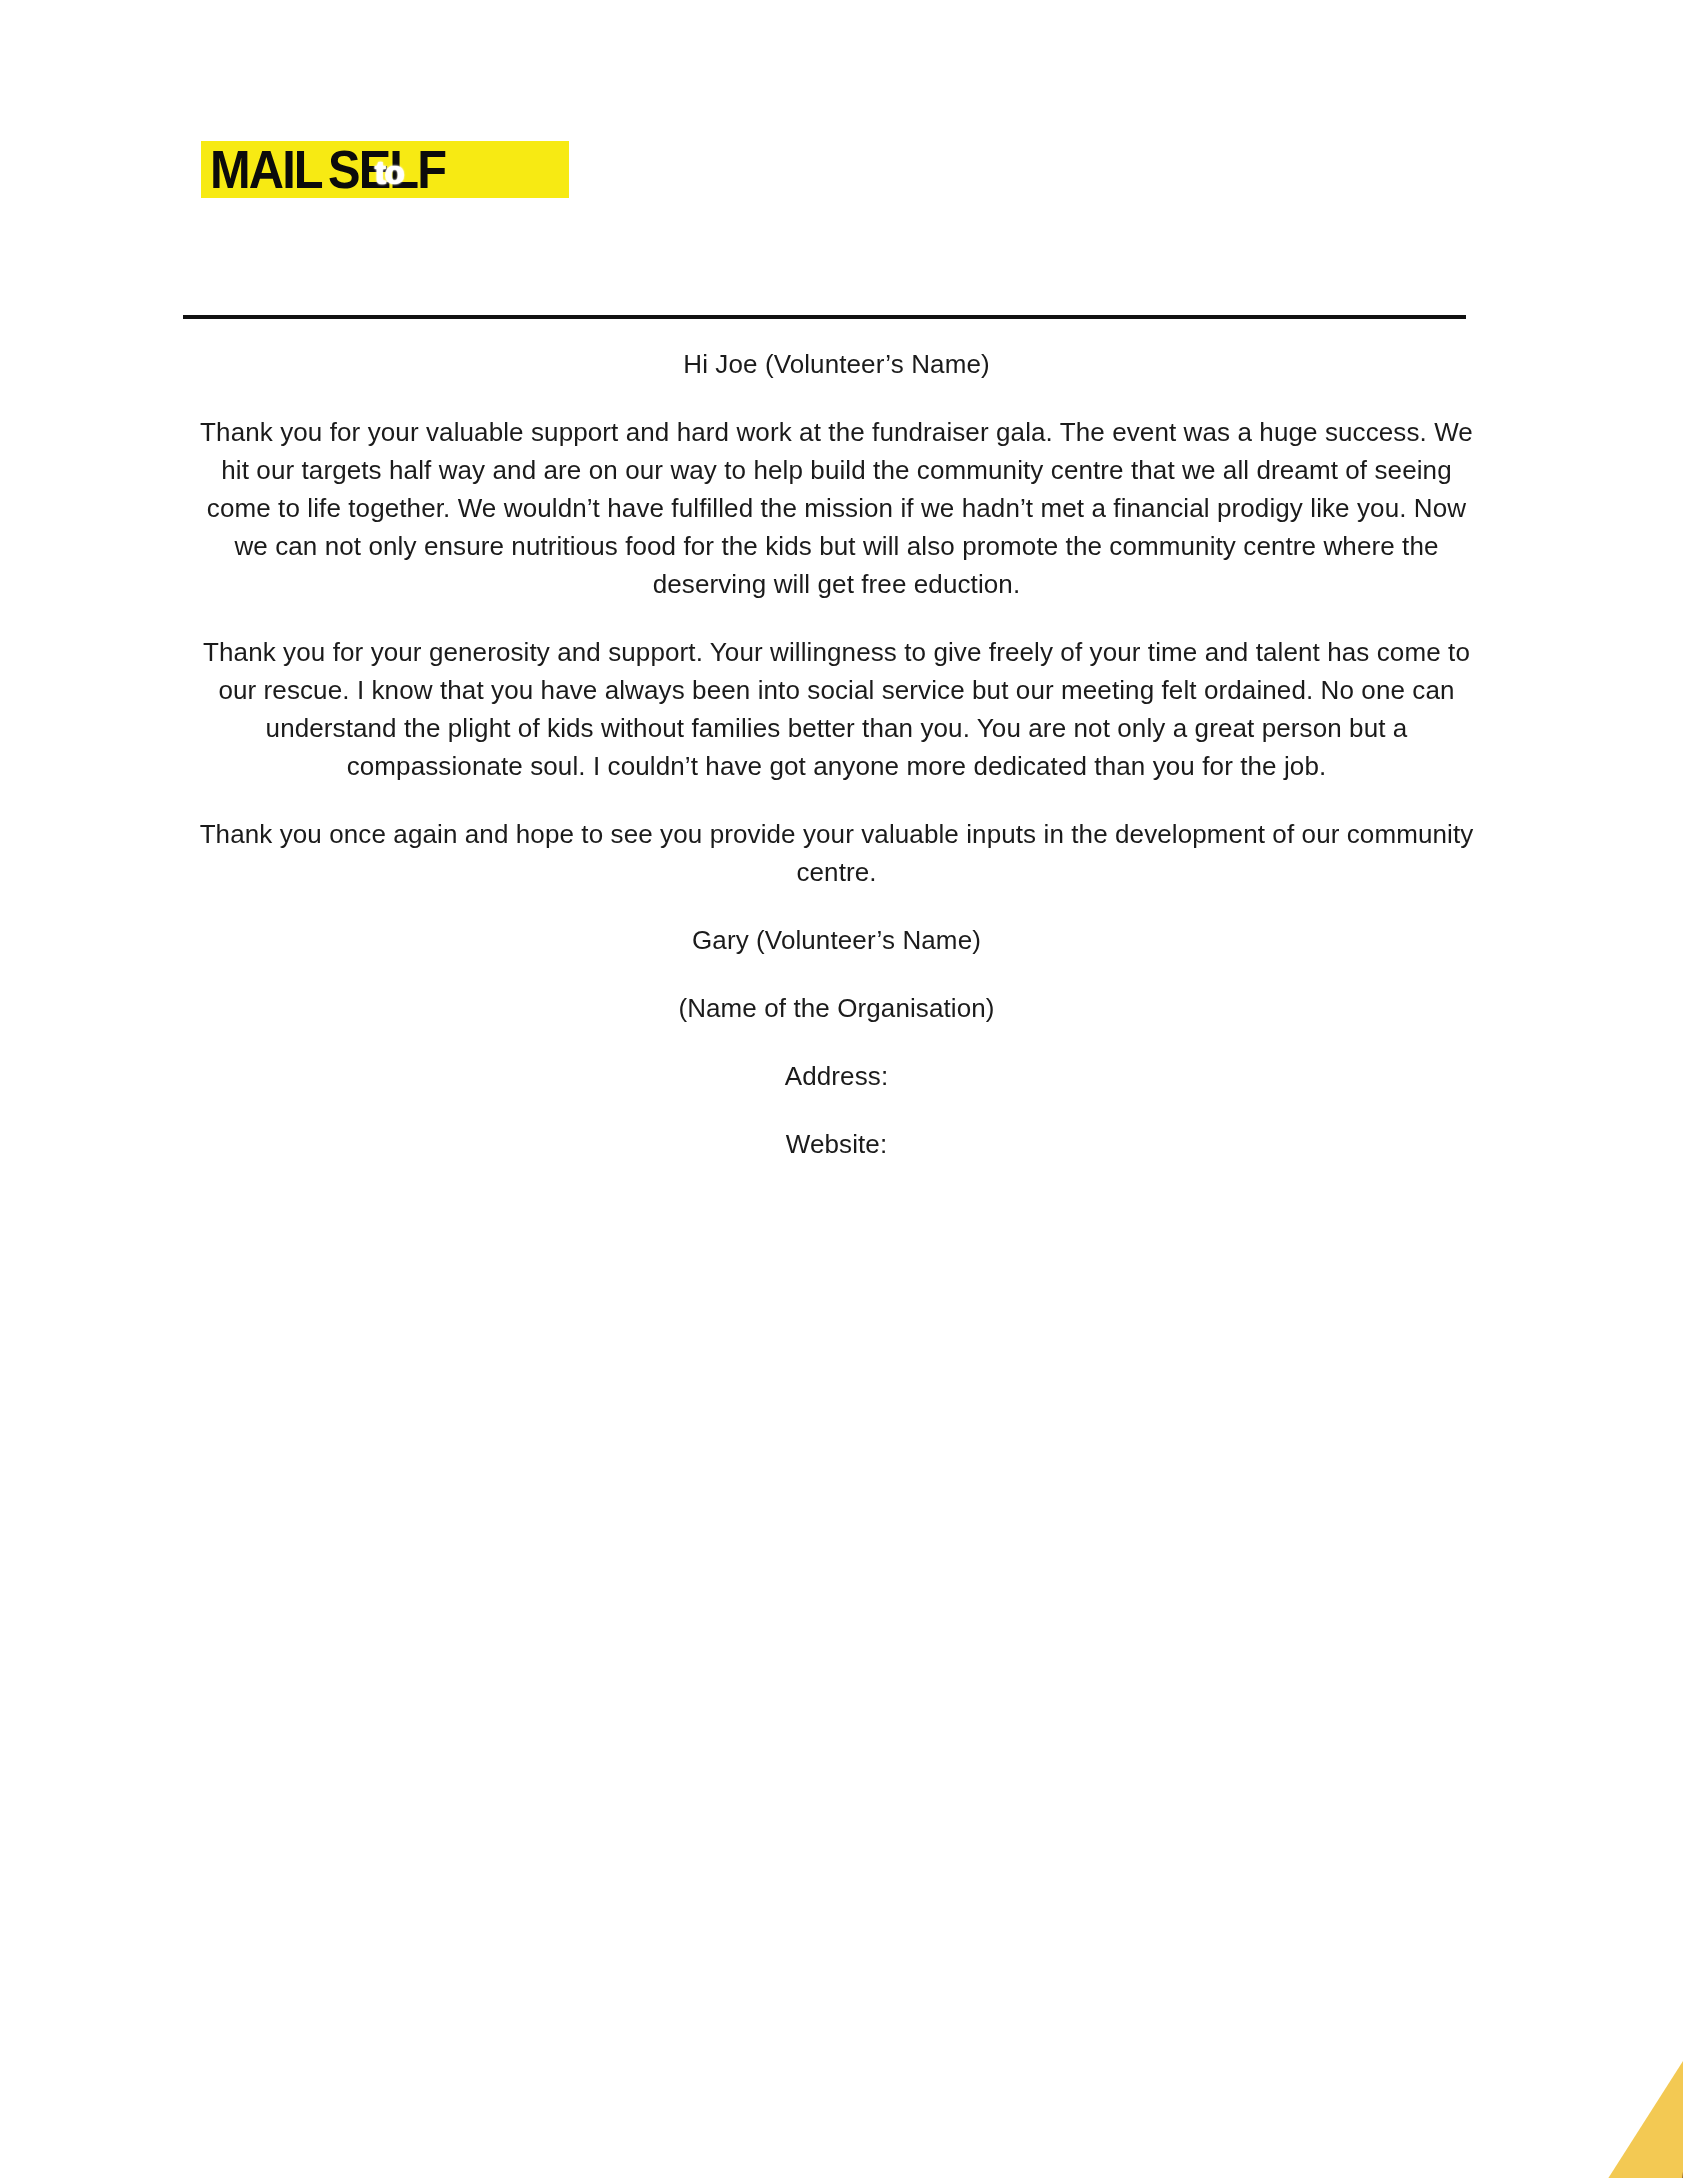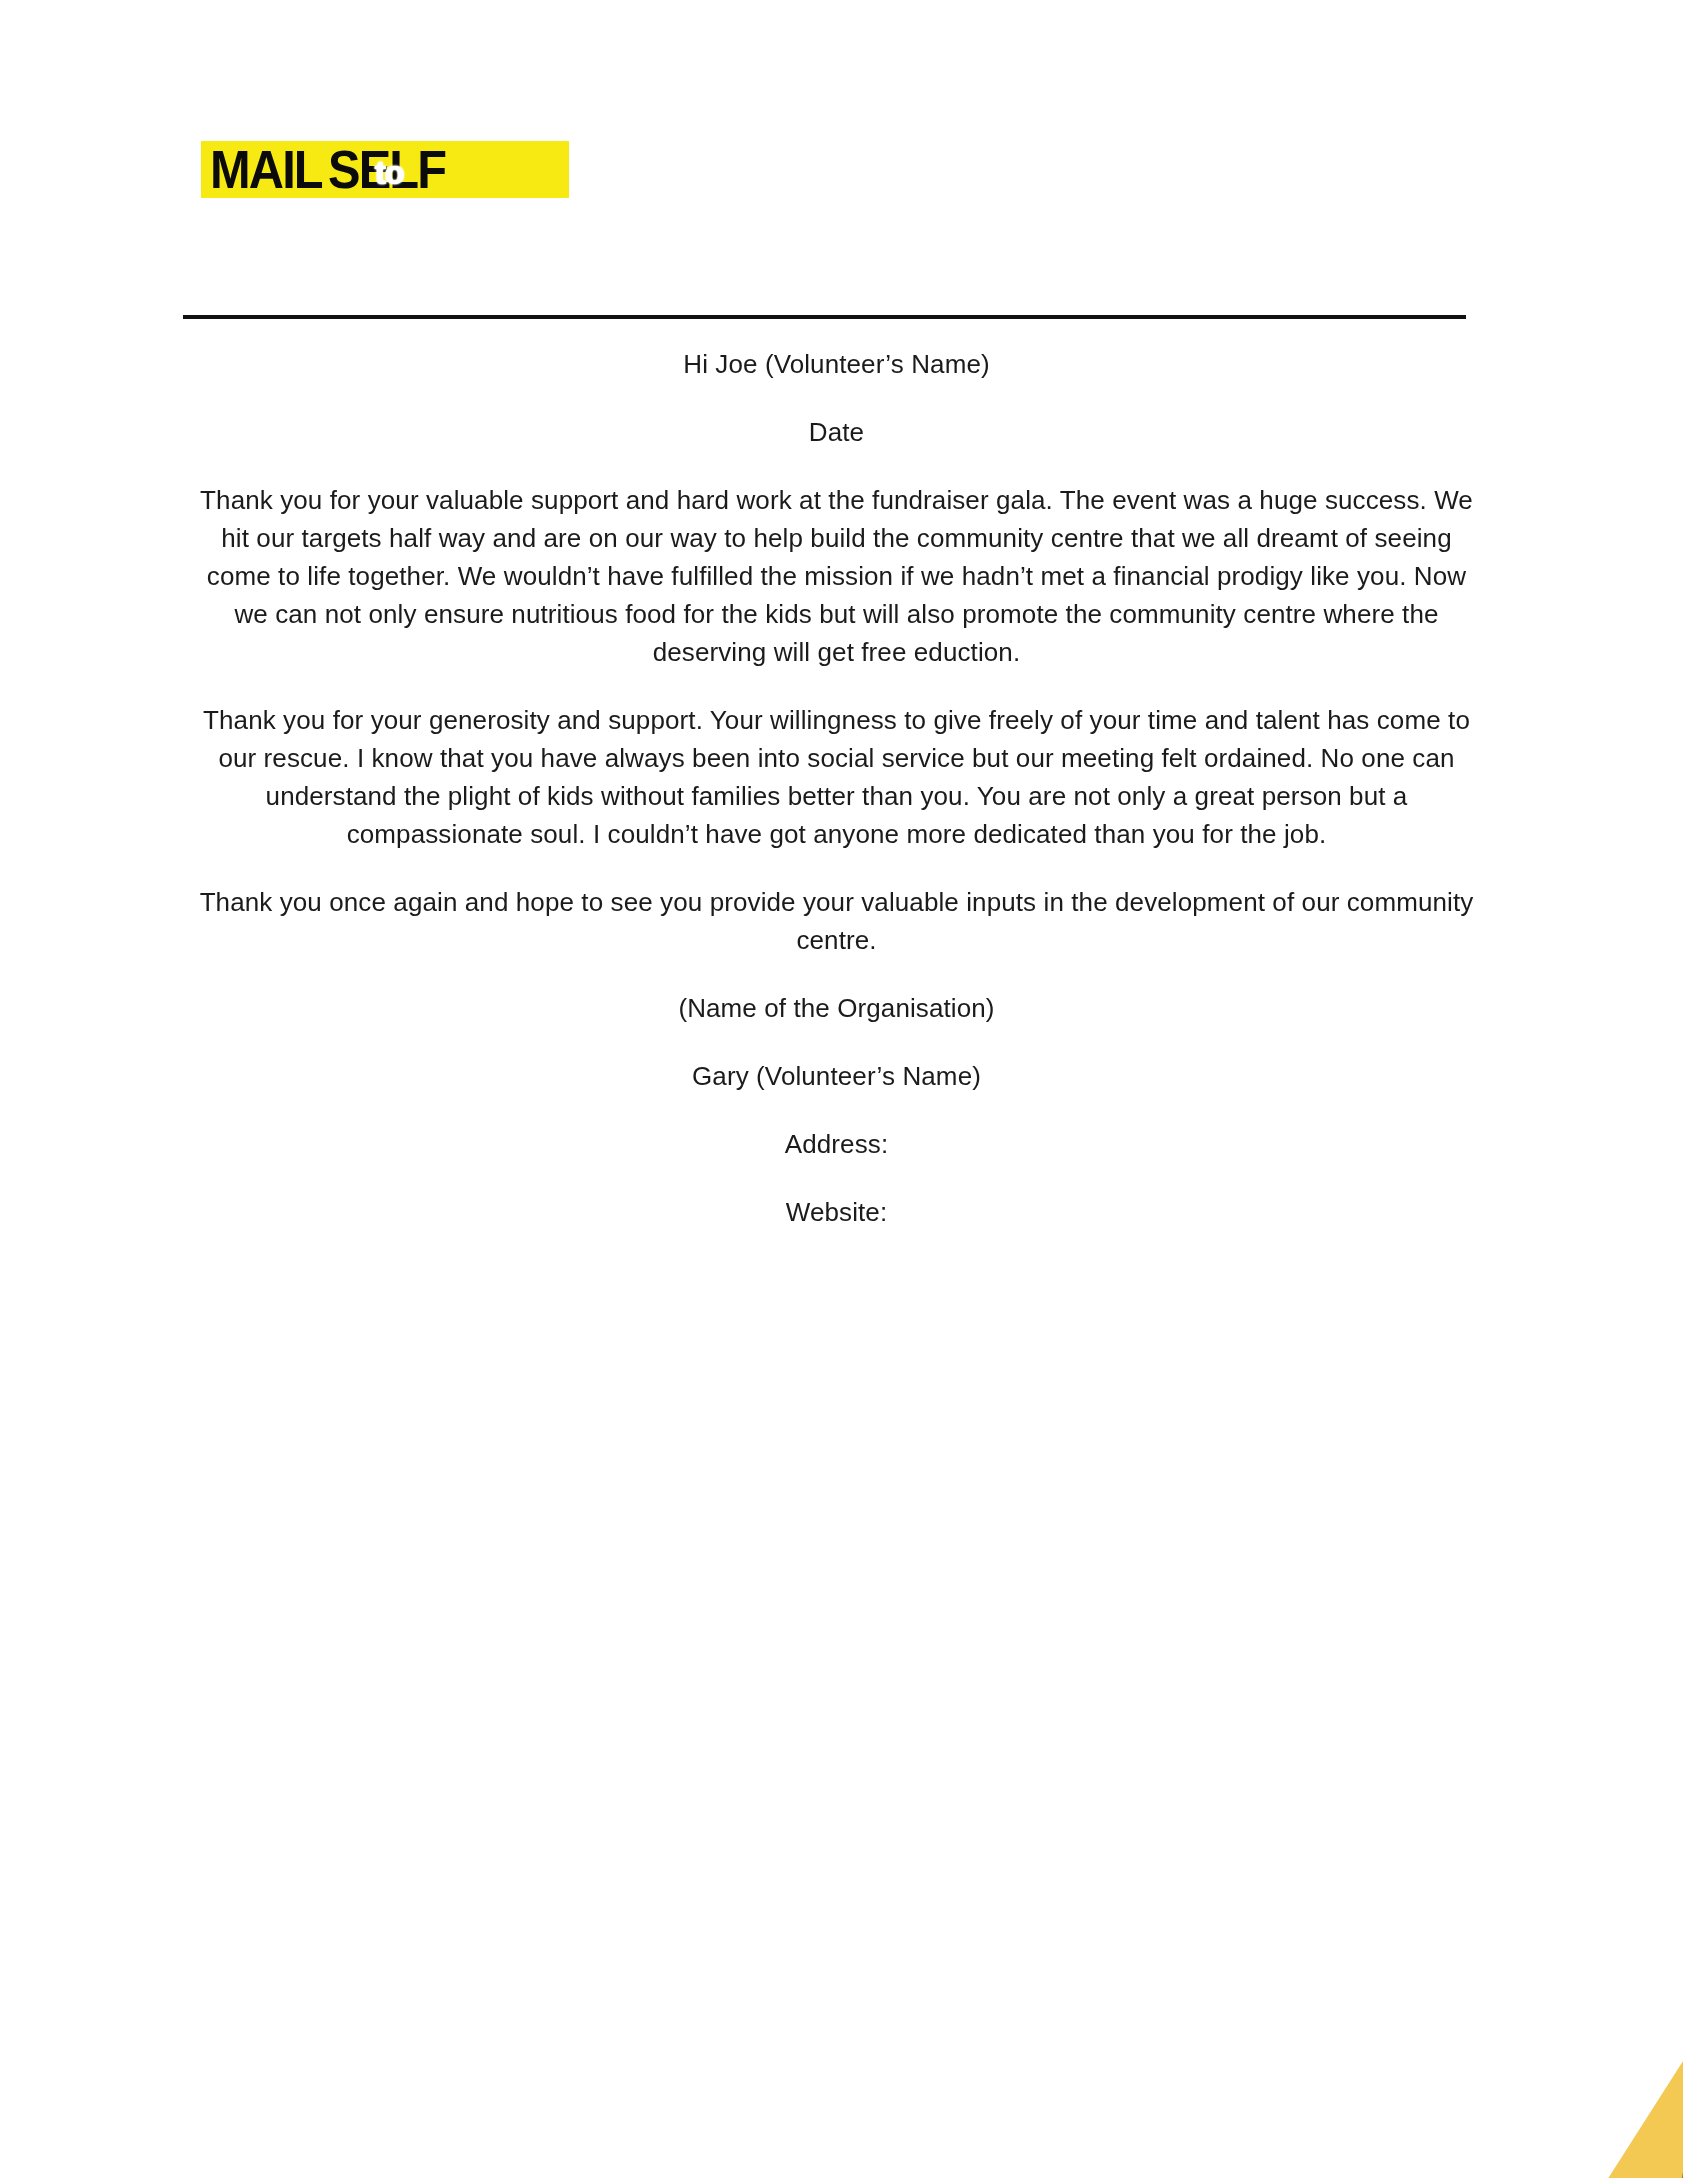--- a/index.html
+++ b/index.html
@@ -155,31 +155,30 @@
     </div>
     <span class="logo-to">to</span>
   </div>
 
   <div class="divider"></div>
 
   <div class="letter">
 
     <p class="line">Hi Joe (Volunteer’s Name)</p>
 
-    <p class="line">Date</p>
 
     <p class="para">Thank you for your valuable support and hard work at the fundraiser gala. The event was a huge success. We hit our targets half way and are on our way to help build the community centre that we all dreamt of seeing come to life together. We wouldn’t have fulfilled the mission if we hadn’t met a financial prodigy like you. Now we can not only ensure nutritious food for the kids but will also promote the community centre where the deserving will get free eduction.</p>
 
     <p class="para">Thank you for your generosity and support. Your willingness to give freely of your time and talent has come to our rescue. I know that you have always been into social service but our meeting felt ordained. No one can understand the plight of kids without families better than you. You are not only a great person but a compassionate soul. I couldn’t have got anyone more dedicated than you for the job.</p>
 
     <p class="para">Thank you once again and hope to see you provide your valuable inputs in the development of our community centre.</p>
 
+    <p class="line">Gary (Volunteer’s Name)</p>
+
     <p class="line">(Name of the Organisation)</p>
-
-    <p class="line">Gary (Volunteer’s Name)</p>
 
 
     <p class="line">Address:</p>
 
     <p class="line">Website:</p>
 
   </div>
 
   <div class="corner-flare">
     <div class="wedge-gold"></div>

